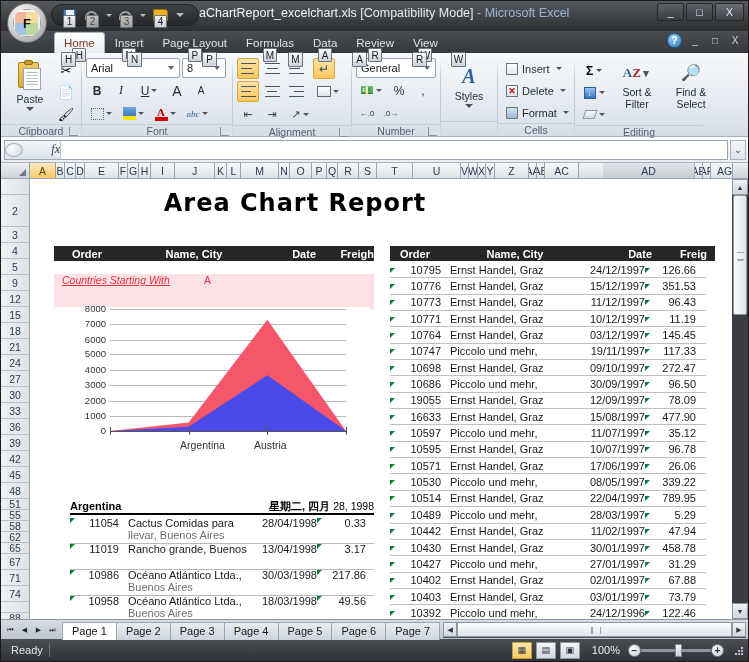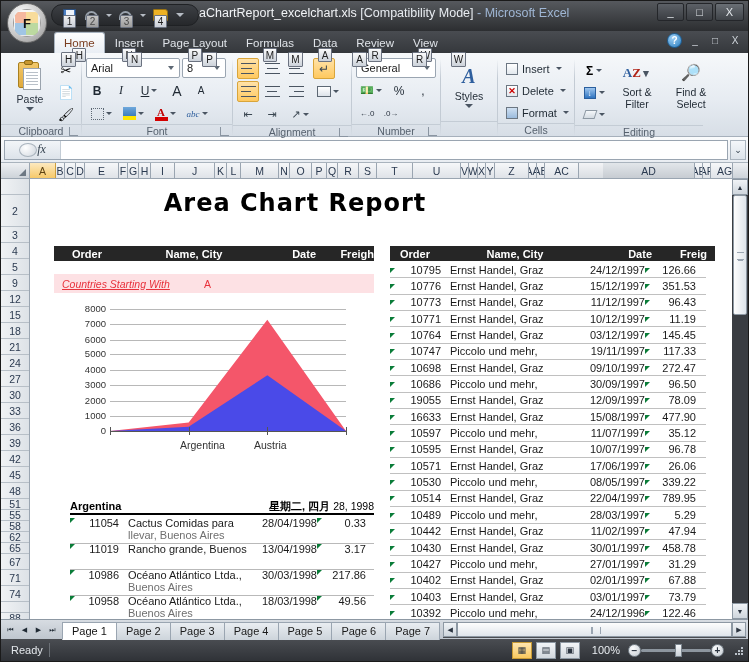--- a/index.html
+++ b/index.html
@@ -190,21 +190,21 @@
     background:linear-gradient(#fafbfc,#e9edf2); border-bottom:1px solid #a9b3bd;
     padding:2px 2px 2px 3px; gap:2px;
   }
   .namebox {
     width:150px; height:20px; background:#fff; border:1px solid #9aa5b1;
     display:flex;align-items:center; font-size:11.5px; color:#111; padding-left:4px;
   }
   .namebox .nb-v{flex:1; text-align:center;}
   .namebox .nb-c{ width:0;height:0;border-left:3.5px solid transparent;border-right:3.5px solid transparent;border-top:4px solid #47525e; margin:0 5px;}
   .fx-area { flex:1; height:20px; background:#fff; border:1px solid #9aa5b1; display:flex; align-items:center;}
-  .fx-left { width:56px; display:flex; align-items:center; justify-content:center; background:linear-gradient(#f2f5f8,#dde3ea); height:100%; border-right:1px solid #c3ccd5;}
+  .fx-left { width:56px; display:flex; align-items:center; justify-content:space-between; background:linear-gradient(#f2f5f8,#dde3ea); height:100%; border-right:1px solid #c3ccd5;}
   .fx-oval{ width:18px;height:14px;border-radius:9px/7px; background:radial-gradient(circle at 35% 30%,#fff,#cfd6de); border:1px solid #a9b3bd;}
   .fx-lbl{ font:italic 12px "Liberation Serif",serif; color:#33404d;}
   .fx-input{flex:1; height:100%; font-size:11.5px; color:#111; padding-left:4px; border:none; outline:none; background:#fff;}
   .fbar-exp{ width:16px;height:20px;display:flex;align-items:center;justify-content:center;
     background:linear-gradient(#f4f7fa,#dce3ea);border:1px solid #a9b3bd; font-size:9px;color:#33404d;}
 
   
   .gridwrap { flex:1; position:relative; display:flex; flex-direction:column; background:#fff; overflow:hidden;}
   .colhdr-row { display:flex; height:16px; flex:0 0 16px; background:linear-gradient(#f3f4f6,#d9dde2); border-bottom:1px solid #9aa5b1;}
   .corner {
@@ -228,21 +228,21 @@
   .sheet { flex:1; position:relative; background:#fff; overflow:hidden;}
 
   
   .sheet-title { position:absolute; left:100px; top:10px; width:330px; text-align:center;
     font:bold 24px "DejaVu Sans", sans-serif; color:#000; letter-spacing:1px; }
 
   .tblhdr { position:absolute; background:#262626; color:#fff; font:bold 11px "Liberation Sans",sans-serif;
             display:flex; align-items:center; height:15px; }
   .tblhdr .c { overflow:hidden; white-space:nowrap;}
 
-  .pinkrow { position:absolute; background:#fde1e4; height:19px; display:flex; align-items:center;
+  .pinkrow { position:absolute; background:#fde1e4; height:36px; display:flex; align-items:flex-start;
              font:italic 10.5px "Liberation Sans",sans-serif; color:#e8323c; }
   .pinkrow u { text-decoration:underline; }
   .pinkrow .val { color:#e8323c; font-style:normal; }
 
   .chartbox { position:absolute; left:24px; top:128px; width:316px; height:190px; background:#fff;}
   .chart-plot { position:absolute; left:56px; top:2px; width:236px; height:122px; }
   .gl { position:absolute; left:0; right:0; height:1px; background:#b8b8b8;}
   .ytick { position:absolute; right:100%; margin-right:4px; font-size:9.5px; color:#333; transform:translateY(-6px); white-space:nowrap;}
   .axisline{ position:absolute; background:#555; }
   .xlbl { position:absolute; font-size:10.5px; color:#333; top:132px;}

